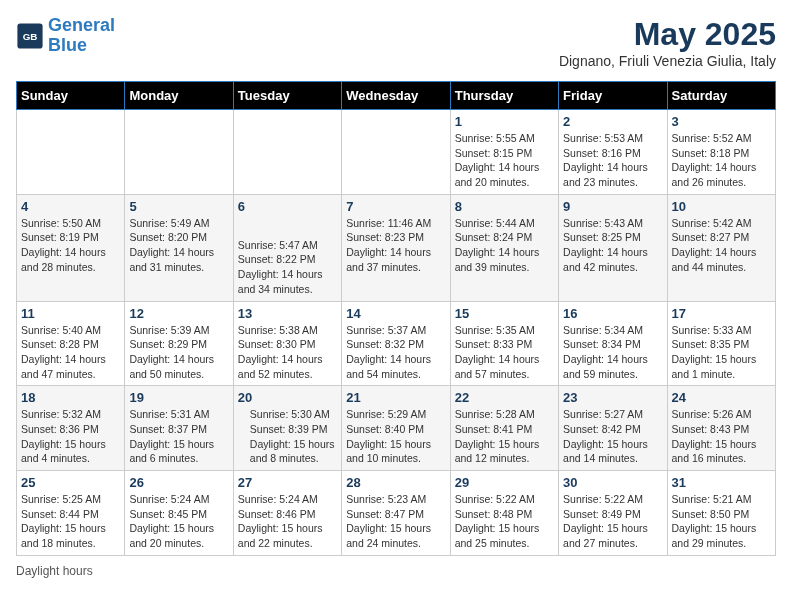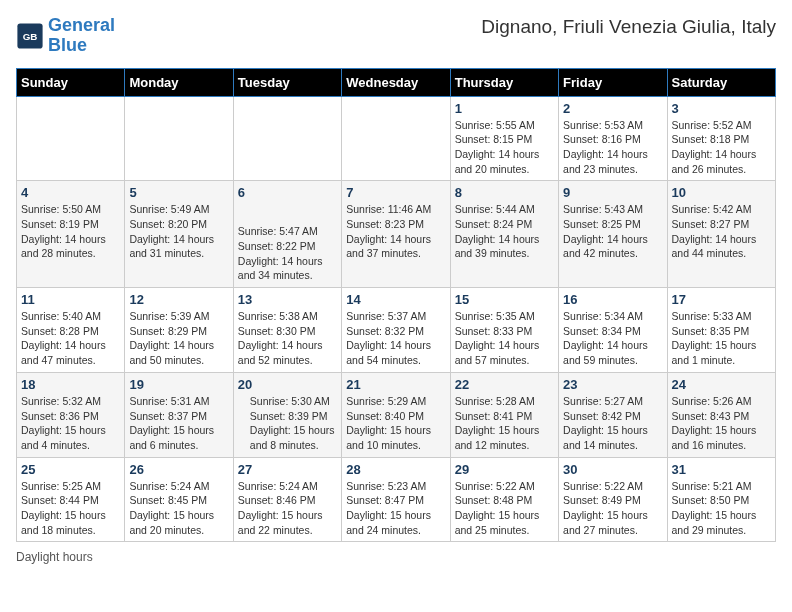--- a/index.html
+++ b/index.html
@@ -36,21 +36,21 @@
     }
     .title-area {
       text-align: right;
     }
     .main-title {
       font-size: 32px;
       font-weight: bold;
       color: #1a3a5c;
     }
     .subtitle {
-      font-size: 19px;
+      font-size: 14px;
       color: #333;
     }
     .calendar {
       width: 100%;
       border-collapse: collapse;
       font-size: 11px;
     }
     .calendar thead th {
       background-color: #000000;
       color: #fff;
@@ -102,20 +102,21 @@
       <text x="20" y="26" font-family="Arial" font-weight="bold" font-size="14" fill="white" text-anchor="middle">GB</text>
     </svg>
     <div>
       <div class="logo-text">
         <span>General</span><br>
         <span style="color:#2e7abf">Blue</span>
       </div>
     </div>
   </div>
   <div class="title-area">
+    <div class="main-title">May 2025</div>
     <div class="subtitle">Dignano, Friuli Venezia Giulia, Italy</div>
   </div>
 </div>
 
 <table class="calendar">
   <thead>
     <tr>
     <th>Sunday</th>
         <th>Monday</th>
         <th>Tuesday</th>

